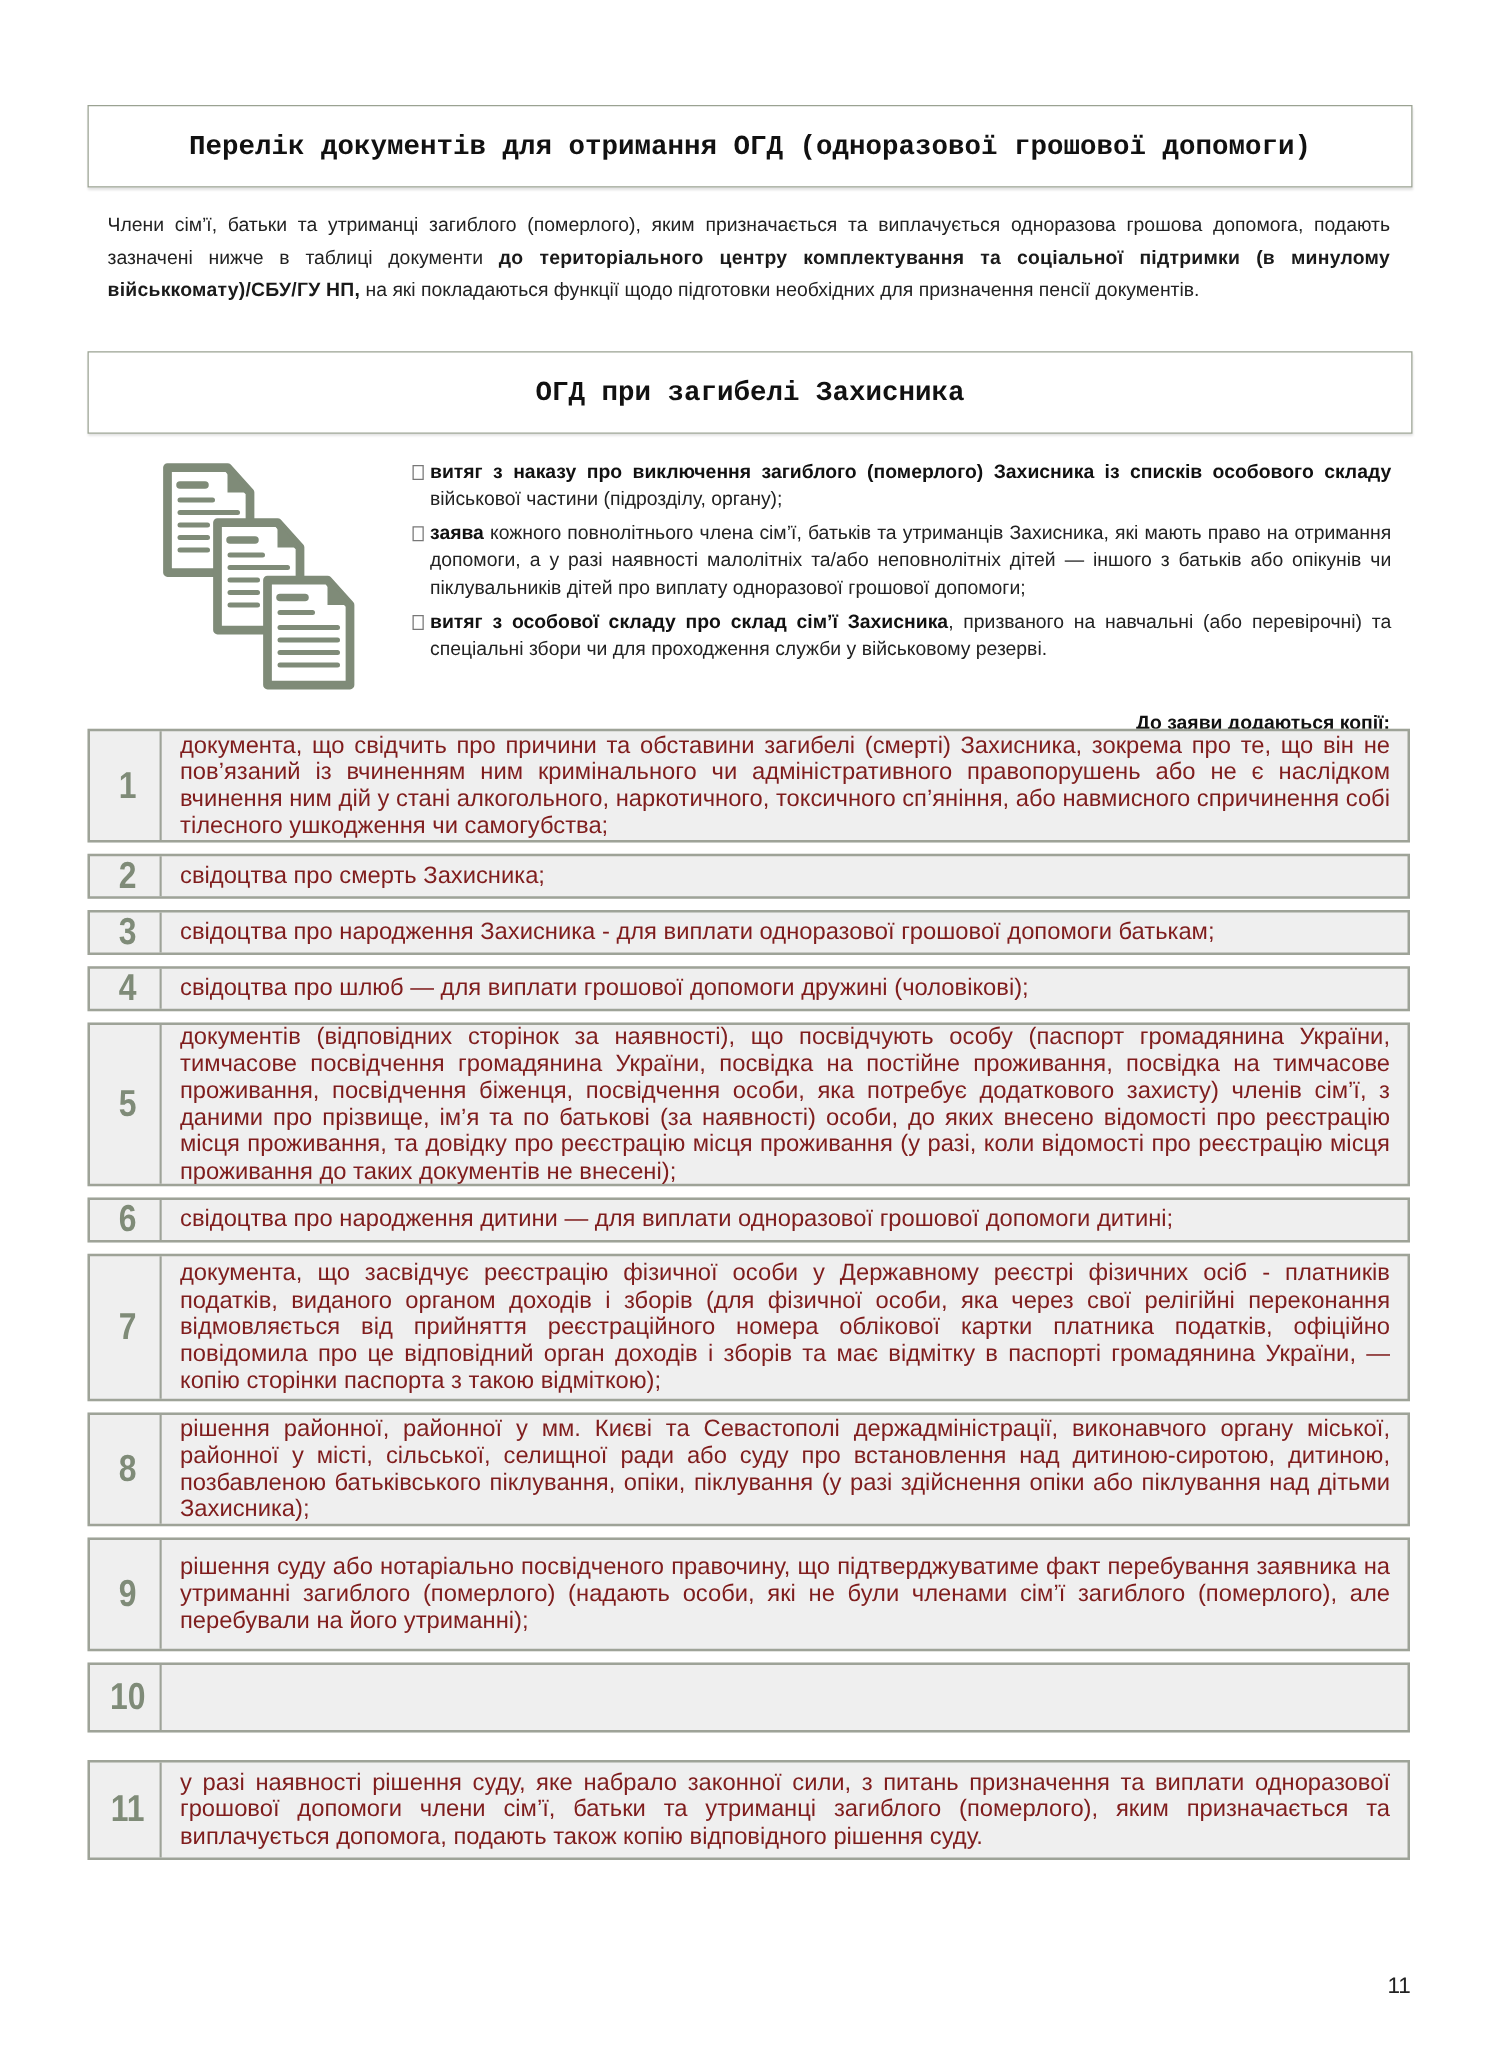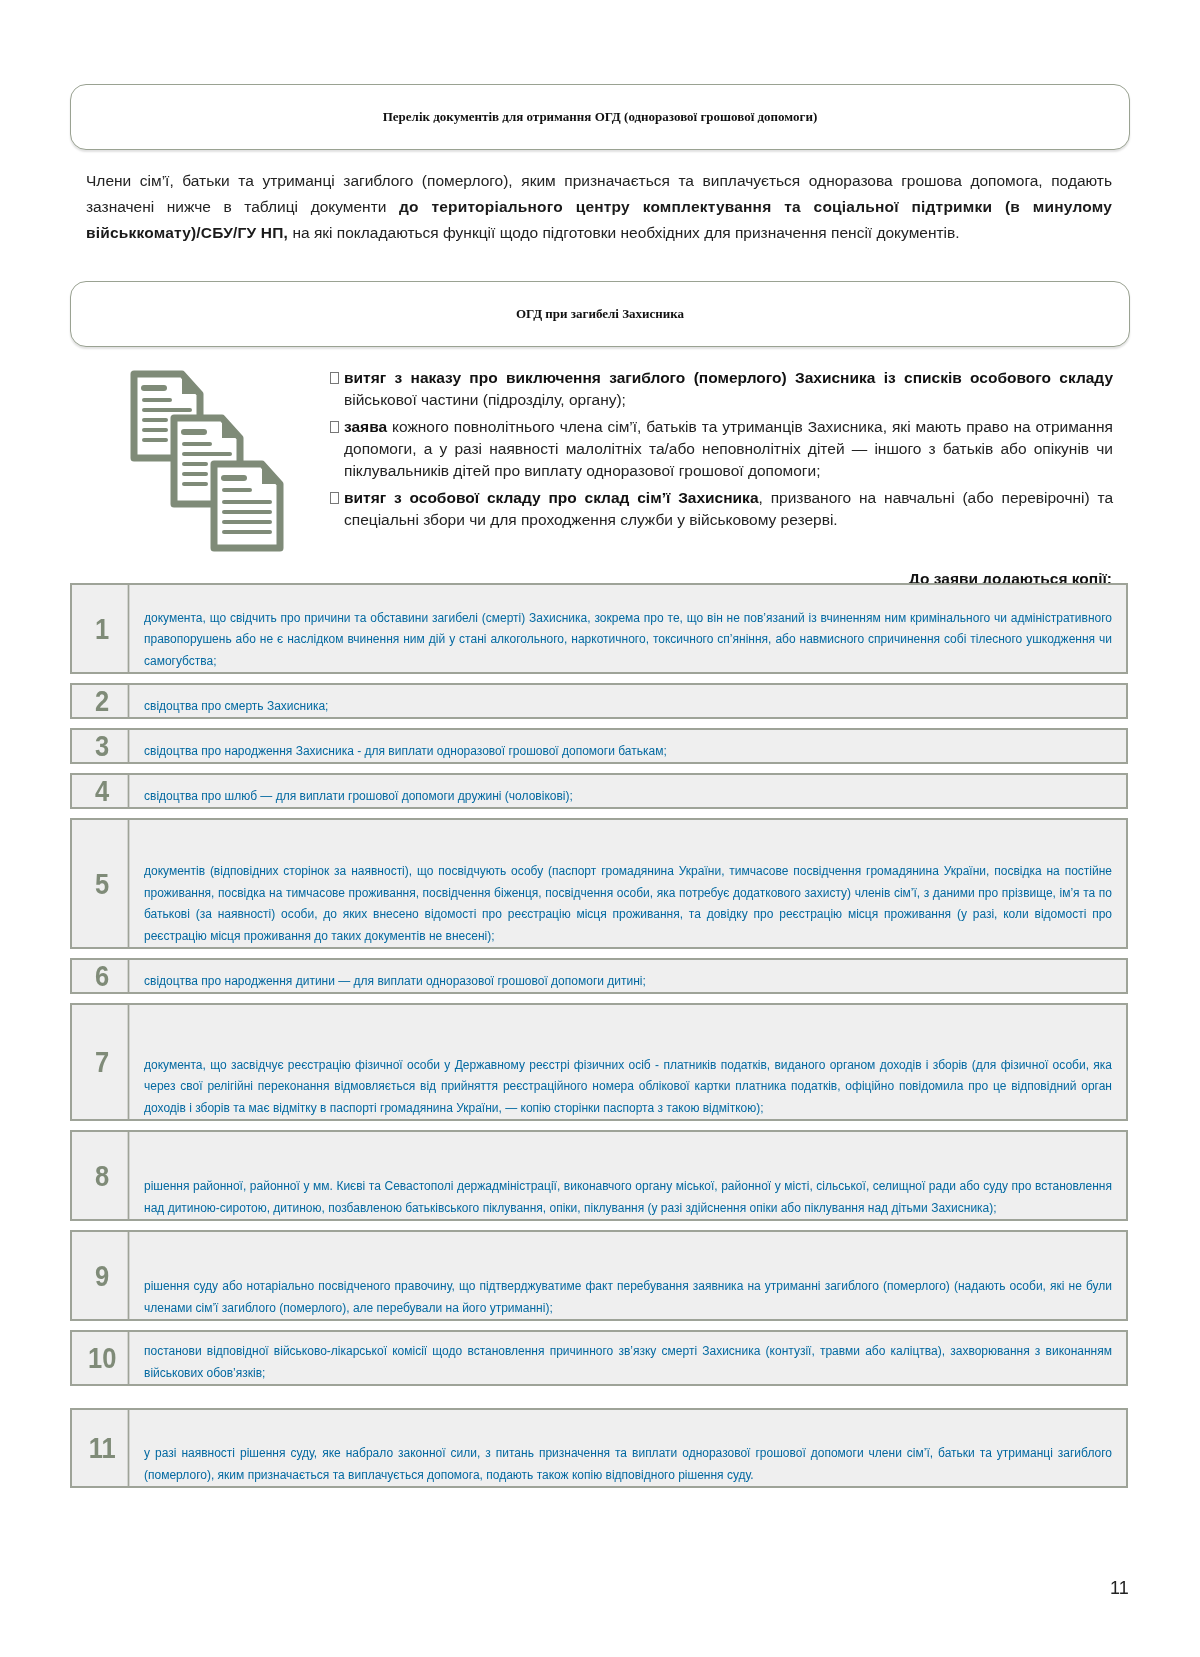--- a/index.html
+++ b/index.html
@@ -3,26 +3,26 @@
 <meta charset="utf-8">
 <style>
   html, body { margin: 0; padding: 0; background: #ffffff; }
   body {
     width: 1200px; height: 1657px; position: relative; overflow: hidden;
     font-family: "Liberation Sans", "DejaVu Sans", sans-serif;
     color: #1e1e1e;
   }
   .title-box {
     position: absolute; left: 70px; width: 1058px;
-    border: 1.5px solid #9aa292; border-radius: 16px;
+    border: 1.5px solid #9aa292; border-radius: 0;
     box-shadow: 0 2px 2px rgba(0,0,0,0.12);
     background: #fff;
     display: flex; align-items: center; justify-content: center;
-    font-weight: bold; font-size: 13px; color: #111;
-    font-family: Liberation Serif, serif;
+    font-weight: bold; font-size: 22px; color: #111;
+    font-family: Liberation Mono, monospace;
   }
   #title-main { top: 84px; height: 64px; }
   #title-sub { top: 281px; height: 64px; }
 
   .intro {
     position: absolute; left: 86px; top: 168px; width: 1026px;
     font-size: 15.5px; line-height: 26px; text-align: justify;
     color: #222;
     font-family: "Liberation Sans Narrow", "Liberation Sans", sans-serif;
   }
@@ -58,22 +58,22 @@
   .row .num {
     width: 60px; flex: 0 0 60px;
     border-right: 2px solid #9ea398;
     display: flex; align-items: center; justify-content: center;
     font-family: "Liberation Sans Narrow", "Liberation Sans", sans-serif;
     font-size: 30px; font-weight: bold; color: #7f8b78;
     transform: scaleX(0.85);
   }
   .row .text {
     flex: 1; padding: 0 14px 0 10px;
-    display: flex; align-items: flex-end;
-    font-size: 12px; line-height: 21.5px; color: #0369a1; text-align: justify;
+    display: flex; align-items: center;
+    font-size: 19px; line-height: 21.5px; color: #7f1d1d; text-align: justify;
     font-family: "Liberation Sans Narrow", "Liberation Sans", sans-serif;
   }
   .row .text span { display: block; width: 100%; }
 
   .page-num {
     position: absolute; left: 1110px; top: 1578px;
     font-size: 18px; color: #222;
   }
 </style>
 </head>
@@ -190,23 +190,20 @@
     </div>
 </div>
 <div class="row" style="top:1230px;height:91px;">
   <div class="num">9</div>
   <div class="text">
       <span>рішення суду або нотаріально посвідченого правочину, що підтверджуватиме факт перебування заявника на утриманні загиблого (померлого) (надають особи, які не були членами сім’ї загиблого (померлого), але перебували на його утриманні);</span>
     </div>
 </div>
 <div class="row" style="top:1330px;height:56px;">
   <div class="num">10</div>
-  <div class="text">
-      <span>постанови відповідної військово-лікарської комісії щодо встановлення причинного зв’язку смерті Захисника (контузії, травми або каліцтва), захворювання з виконанням військових обов’язків;</span>
-    </div>
 </div>
 <div class="row" style="top:1408px;height:80px;">
   <div class="num">11</div>
   <div class="text">
       <span>у разі наявності рішення суду, яке набрало законної сили, з питань призначення та виплати одноразової грошової допомоги члени сім’ї, батьки та утриманці загиблого (померлого), яким призначається та виплачується допомога, подають також копію відповідного рішення суду.</span>
     </div>
 </div>
 
 <div class="page-num">11</div>
 

